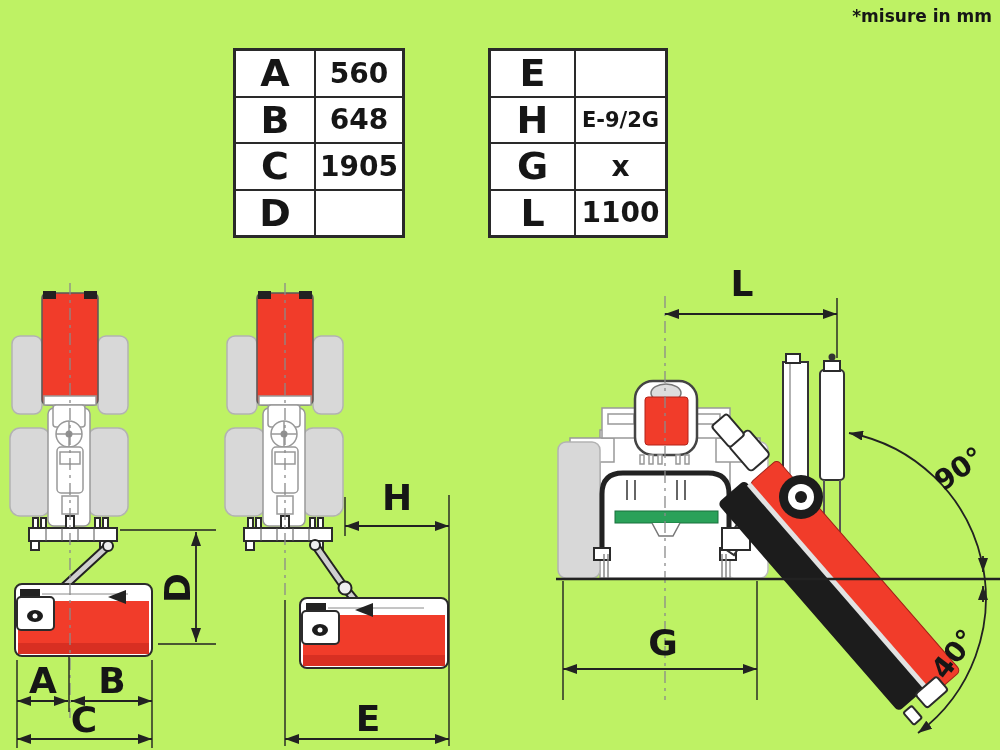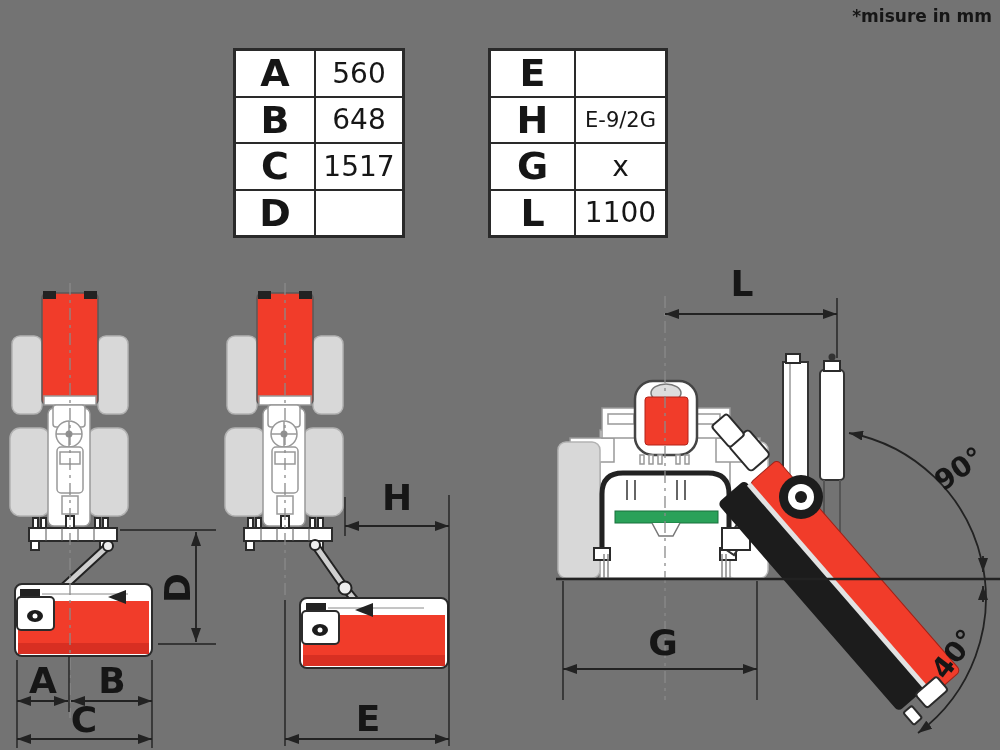--- a/index.html
+++ b/index.html
@@ -1,31 +1,31 @@
 <!DOCTYPE html>
 <html><head>
 <meta charset="utf-8">
 <style>
   html,body { margin:0; padding:0; background:#ffffff; }
-  #page { position:relative; width:1000px; height:750px; background:#737373; overflow:hidden;
+  #page { position:relative; width:1000px; height:750px; background:#bef264; overflow:hidden;
           font-family:"DejaVu Sans","Liberation Sans",sans-serif; color:#161616; }
 
   .units-note { position:absolute; top:6px; right:8px; font-size:17px; font-weight:bold; }
 
   .dim-table { position:absolute; border:3px solid #2a2a2a; background:#ffffff;
                display:flex; flex-direction:column; box-sizing:border-box; }
   #table-left  { left:233px; top:48px; width:172px; height:190px; }
   #table-right { left:488px; top:48px; width:180px; height:190px; }
   .dim-table .row { flex:1; display:flex; border-top:2px solid #2a2a2a; }
   .dim-table .row:first-child { border-top:none; }
   .dim-table .key { width:78px; border-right:2px solid #2a2a2a; display:flex;
                     align-items:center; justify-content:center; font-size:38px; font-weight:bold; }
   #table-right .key { width:83px; }
   .dim-table .val { flex:1; display:flex; align-items:center; justify-content:center;
-                    font-size:28px; font-weight:normal; }
+                    font-size:28px; font-weight:bold; }
   .dim-table .val.small { font-size:21px; }
 
   svg { position:absolute; left:0; top:0; }
   svg text { font-family:"DejaVu Sans","Liberation Sans",sans-serif; font-weight:bold; fill:#161616; }
   .dimline   { stroke:#222222; stroke-width:1.8; fill:none; }
   .extline   { stroke:#222222; stroke-width:1.4; fill:none; }
   .cl        { stroke:#8a8a8a; stroke-width:1.3; fill:none; stroke-dasharray:12 5 3 5; }
   .wheel     { fill:#d8d8d8; stroke:#b2b2b2; stroke-width:1.5; }
   .hood      { fill:#f13c2a; stroke:#5a5a5a; stroke-width:1.5; }
   .outline   { fill:#ffffff; stroke:#999999; stroke-width:1.5; }
@@ -44,21 +44,21 @@
     <div class="row">
       <div class="key">A</div>
       <div class="val">560</div>
     </div>
     <div class="row">
       <div class="key">B</div>
       <div class="val">648</div>
     </div>
     <div class="row">
       <div class="key">C</div>
-      <div class="val">1517</div>
+      <div class="val">1905</div>
     </div>
     <div class="row">
       <div class="key">D</div>
     </div>
   </div>
 
   <div class="dim-table" id="table-right">
     <div class="row">
       <div class="key">E</div>
     </div>

